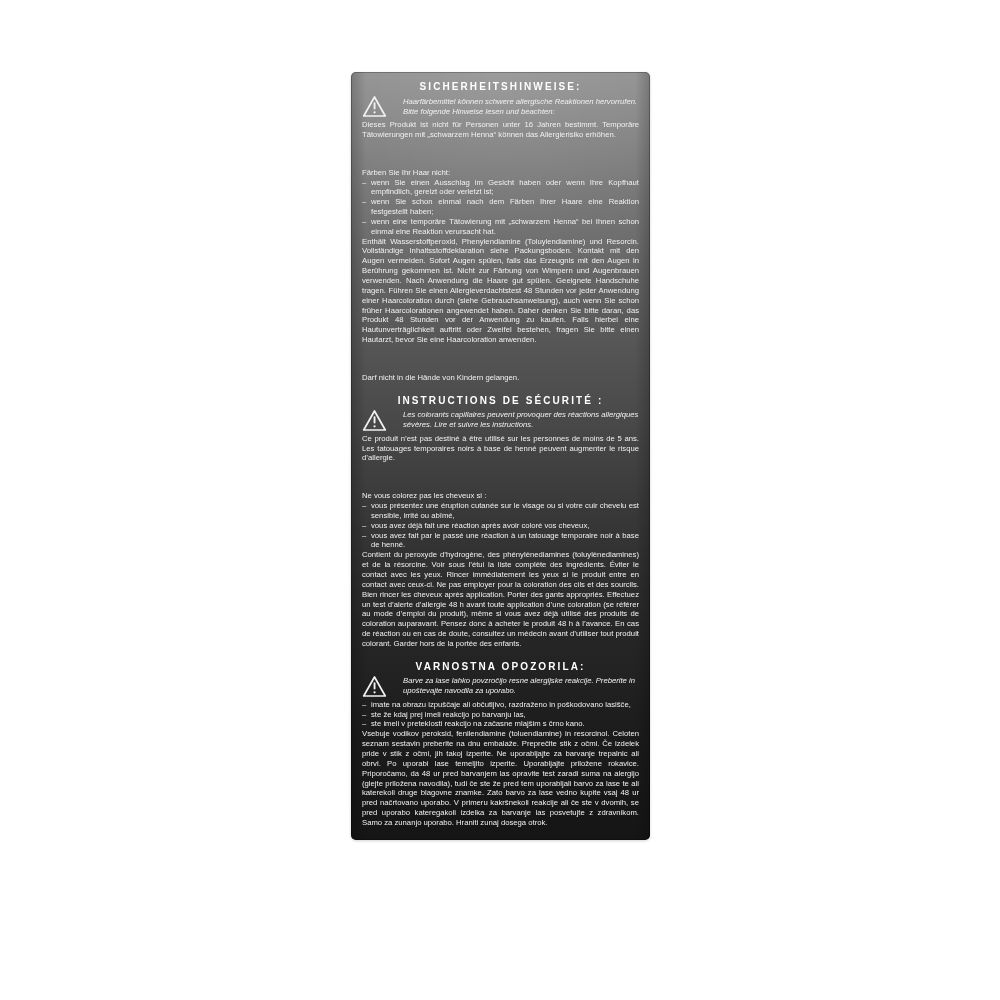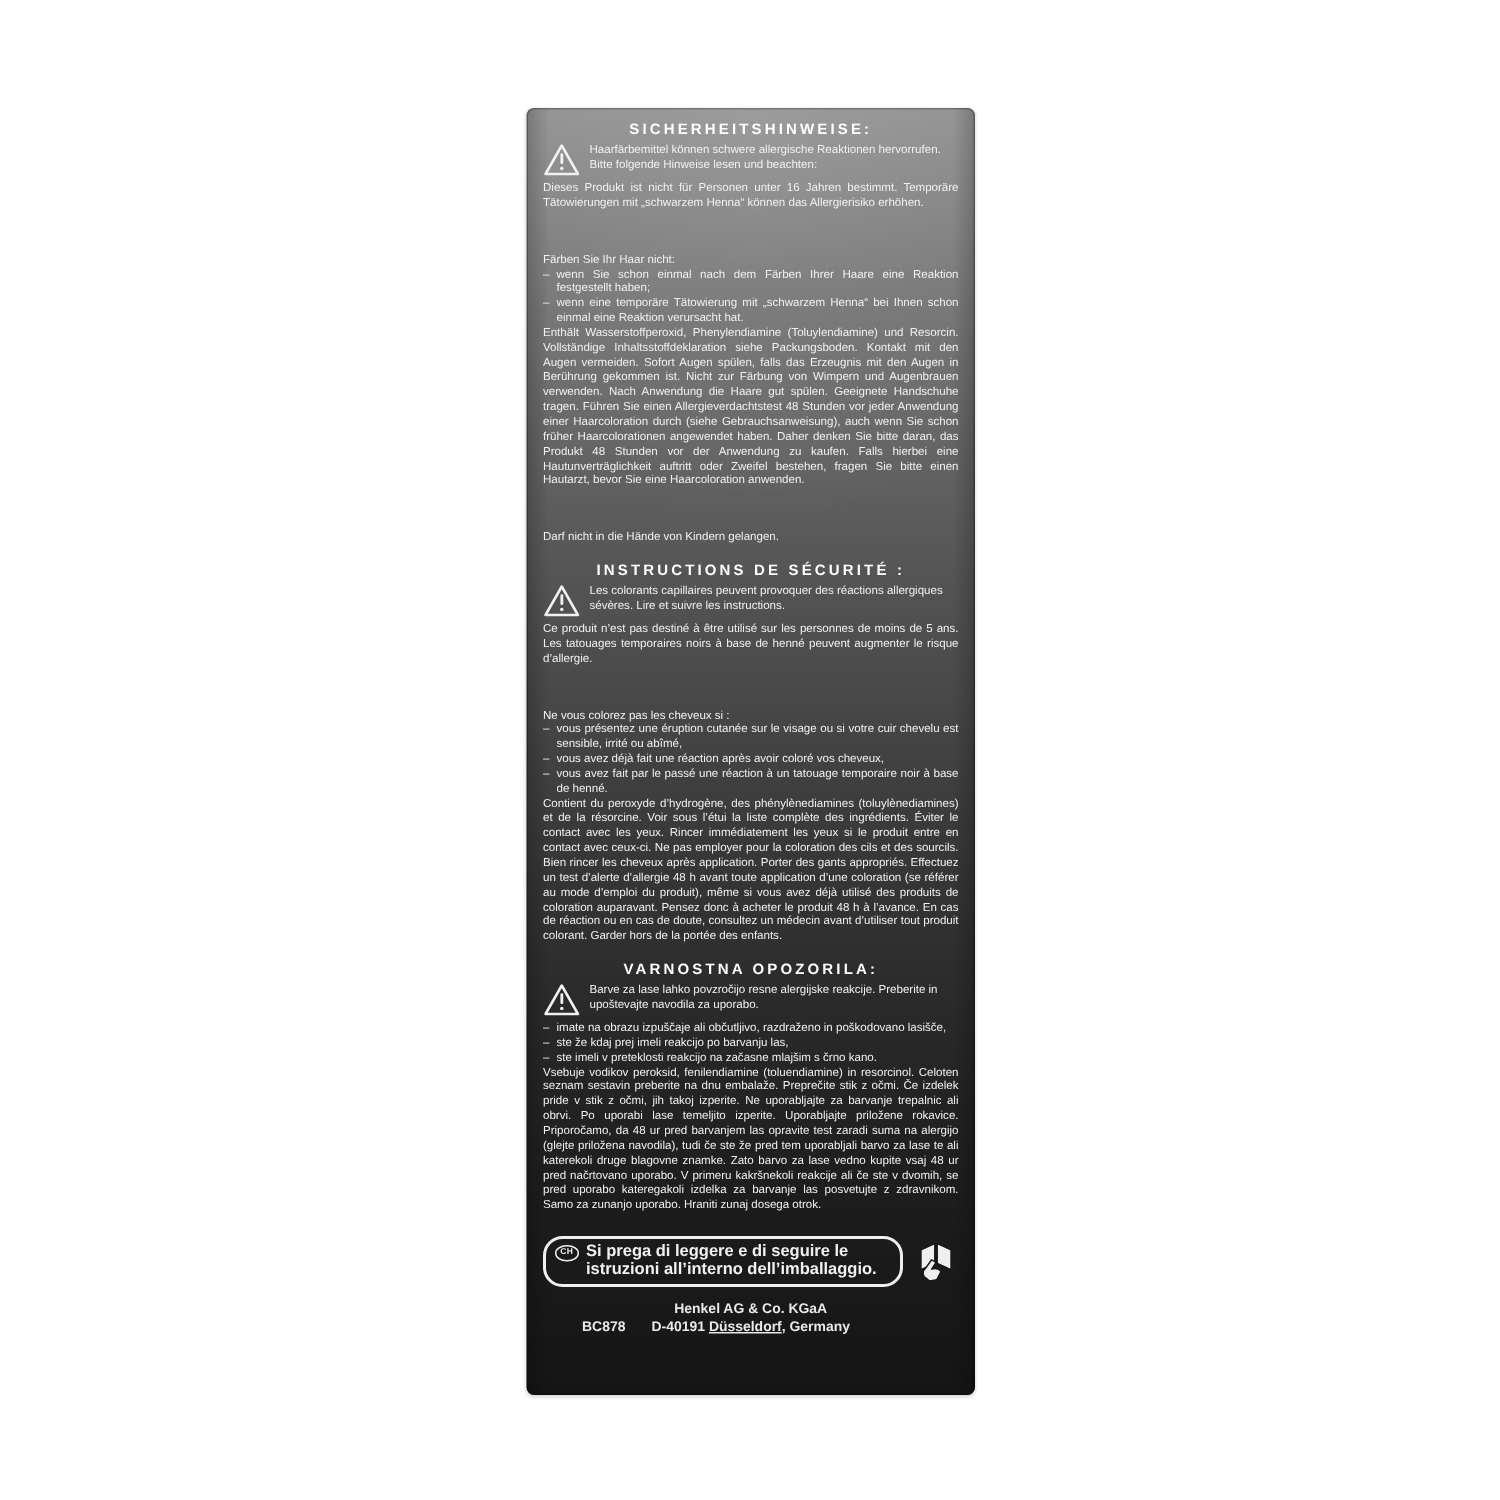--- a/index.html
+++ b/index.html
@@ -2,40 +2,40 @@
 <html><head>
 <meta charset="utf-8">
 <style>
   html,body{margin:0;padding:0;}
   body{
     width:1000px;height:1000px;background:#ffffff;position:relative;
     font-family:"Liberation Sans", sans-serif;
     -webkit-font-smoothing:antialiased;
   }
   .panel{
-    position:absolute;left:351px;top:72px;width:299px;height:858px;
+    position:absolute;left:351px;top:72px;width:299px;height:768px;
     border-radius:5px;overflow:hidden;color:#f1f1f1;
     background:linear-gradient(to bottom,
       #919191 0%, #858585 7%, #747474 16%, #656565 26%,
       #555555 36%, #484848 46%, #3a3a3a 56%, #2e2e2e 66%,
       #242424 76%, #1c1c1c 86%, #151515 100%);
     box-shadow:inset 0 0 0 1px rgba(0,0,0,.28), 0 1px 3px rgba(0,0,0,.18);
   }
   .panel::before{
     content:"";position:absolute;inset:0;pointer-events:none;
     background:
       radial-gradient(130% 55% at 50% 0%, rgba(255,255,255,.10), rgba(255,255,255,0) 60%),
       linear-gradient(to right, rgba(0,0,0,.20), rgba(0,0,0,0) 5%, rgba(0,0,0,0) 95%, rgba(0,0,0,.20));
   }
   .inner{position:relative;z-index:1;padding:9px 11px 0 11px;}
   .sec-title{
     text-align:center;font-weight:bold;font-size:10px;letter-spacing:2.1px;
     color:#ffffff;margin:0 0 2px 0;white-space:nowrap;
   }
-  .warnrow{display:flex;align-items:flex-start;gap:6px;margin:1px 0 2px 0;}
+  .warnrow{display:flex;align-items:center;gap:16px;margin:1px 0 2px 0;font-style:italic;}
   .tri{flex:0 0 auto;width:25px;height:23px;margin-top:1px;}
   .small{font-size:7.7px;line-height:9.85px;}
   .warntext{padding-top:1px;}
   .para{text-align:justify;}
   .lead{text-align:left;margin-top:28px;}
   .bullets{margin:0;padding:0;list-style:none;}
   .bullets li{position:relative;padding-left:9px;text-align:justify;}
   .bullets li::before{content:"\2013";position:absolute;left:0;top:0;}
   .sec{margin-bottom:12px;}
   .sec:last-of-type{margin-bottom:0;}
@@ -68,20 +68,21 @@
         <svg class="tri" viewBox="0 0 25 23">
           <path d="M12.5 2 L23.3 21 H1.7 Z" fill="none" stroke="#f1f1f1" stroke-width="1.7" stroke-linejoin="round"></path>
           <rect x="11.6" y="7.2" width="1.9" height="7.2" rx="0.9" fill="#f1f1f1"></rect>
           <circle cx="12.55" cy="17.3" r="1.15" fill="#f1f1f1"></circle>
         </svg>
         <div class="small warntext">Haarfärbemittel können schwere allergische Reaktionen hervorrufen. Bitte folgende Hinweise lesen und beachten:</div>
       </div>
       <div class="small para">Dieses Produkt ist nicht für Personen unter 16 Jahren bestimmt. Temporäre Tätowierungen mit „schwarzem Henna“ können das Allergierisiko erhöhen.</div>
       <div class="small lead">Färben Sie Ihr Haar nicht:</div>
       <ul class="bullets small">
+        <li>wenn Sie einen Ausschlag im Gesicht haben oder wenn Ihre Kopfhaut empfindlich, gereizt oder verletzt ist;</li>
         <li>wenn Sie schon einmal nach dem Färben Ihrer Haare eine Reaktion festgestellt haben;</li>
         <li>wenn eine temporäre Tätowierung mit „schwarzem Henna“ bei Ihnen schon einmal eine Reaktion verursacht hat.</li>
       </ul>
       <div class="small para">Enthält Wasserstoffperoxid, Phenylendiamine (Toluylendiamine) und Resorcin. Vollständige Inhaltsstoffdeklaration siehe Packungsboden. Kontakt mit den Augen vermeiden. Sofort Augen spülen, falls das Erzeugnis mit den Augen in Berührung gekommen ist. Nicht zur Färbung von Wimpern und Augenbrauen verwenden. Nach Anwendung die Haare gut spülen. Geeignete Handschuhe tragen. Führen Sie einen Allergieverdachtstest 48 Stunden vor jeder Anwendung einer Haarcoloration durch (siehe Gebrauchsanweisung), auch wenn Sie schon früher Haarcolorationen angewendet haben. Daher denken Sie bitte daran, das Produkt 48 Stunden vor der Anwendung zu kaufen. Falls hierbei eine Hautunverträglichkeit auftritt oder Zweifel bestehen, fragen Sie bitte einen Hautarzt, bevor Sie eine Haarcoloration anwenden.</div>
       <div class="small lead">Darf nicht in die Hände von Kindern gelangen.</div>
     </div>
 
     <div class="sec">
       <div class="sec-title">INSTRUCTIONS DE SÉCURITÉ :</div>
       <div class="warnrow">

